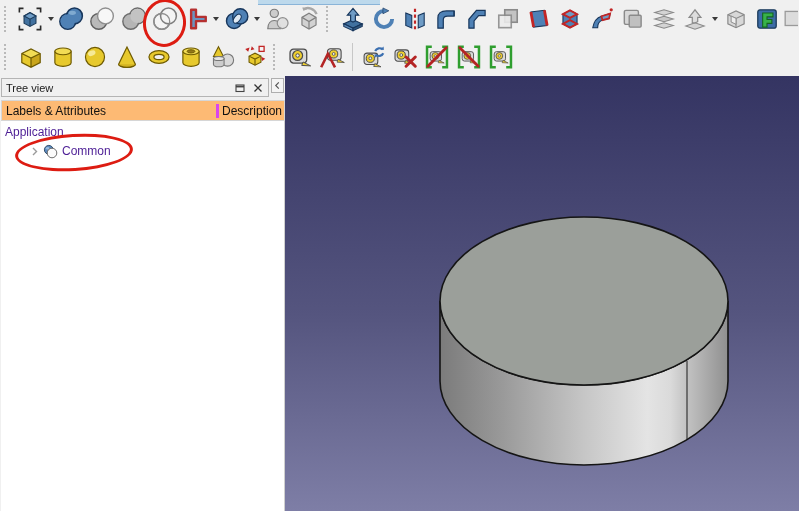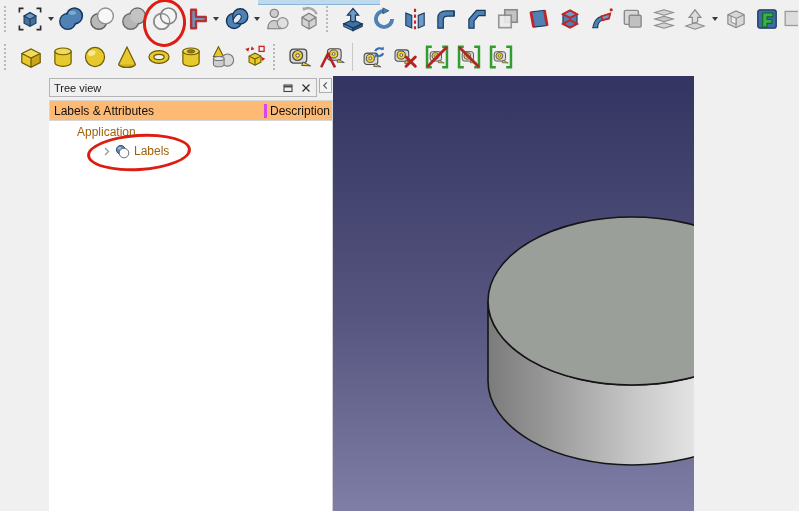--- a/index.html
+++ b/index.html
@@ -24,21 +24,21 @@
   .dd{width:0;height:0;border-left:3.5px solid transparent;border-right:3.5px solid transparent;border-top:4px solid #3a3a3a;}
   .annotated{overflow:visible;z-index:6;}
   .annotated::after{
     content:'';position:absolute;left:-7px;right:-7px;top:-5px;bottom:-13px;
     border:3.5px solid var(--ann);border-radius:50%;transform:rotate(7deg);
     pointer-events:none;z-index:7;
   }
   .top-strip{position:absolute;left:258px;top:0;width:122px;height:4px;
     background:#bdd9ec;border-bottom:1px solid #8ab4d8;}
   
-  .content{display:flex;width:646px;height:435px;margin-left:48px;}
+  .content{display:flex;width:799px;height:435px;}
   .side-panel{width:285px;height:435px;background:#f0f0f0;position:relative;box-sizing:border-box;}
   .panel-titlebar{
     height:17px;margin:2px 16px 0 1px;border:1px solid #b4b4b4;background:#f0f0f0;
     display:flex;align-items:center;justify-content:space-between;padding:0 4px;
     font-size:11px;color:#1a1a1a;
   }
   .titlebar-btns{display:flex;gap:6px;}
   .tbtn{width:12px;height:12px;display:flex;}
   .tbtn svg{width:12px;height:12px;}
   .collapse-btn{
@@ -47,21 +47,21 @@
   }
   .collapse-btn svg{width:7px;height:9px;}
   .tree-columns{
     display:flex;align-items:center;height:19px;margin:3px 0 0 1px;background:#fdba74;
     border:1px solid #d6d6d6;font-size:12px;color:#111;
   }
   .col-labels{flex:1;padding-left:4px;}
   .col-desc{width:62px;border-left:3px solid #d946ef;padding-left:3px;}
   .tree-body{
     background:#ffffff;margin-left:1px;height:389px;border-right:1px solid #cfcfcf;
-    font-size:12px;color:#a16207;padding-top:2px;position:relative;padding-left:24px;
+    font-size:12px;color:#4c1d95;padding-top:2px;position:relative;
   }
   .tree-row{display:flex;align-items:center;height:18px;}
   .tree-row .chev{width:13px;height:13px;display:flex;margin-right:2px;}
   .chev svg{width:13px;height:13px;}
   .t-ic{width:15px;height:15px;display:flex;margin-right:4px;}
   .t-ic svg{width:15px;height:15px;}
   .row-app{padding-left:4px;}
   .row-doc{padding-left:7px;}
   .row-common{padding-left:27px;margin-top:1px;}
   .bold{font-weight:bold;}
@@ -513,21 +513,21 @@
                 <path d="M5 3l3.5 3.5L5 10" fill="none" stroke="#9b9b9b" stroke-width="1.4"></path>
               </svg>
           </span>
           <span class="t-ic">
             <svg viewBox="0 0 15 15">
               <circle cx="5.8" cy="5.8" r="4.4" fill="#5b8ac0" stroke="#23405e" stroke-width="0.9"></circle>
               <ellipse cx="4.6" cy="4.3" rx="1.8" ry="1.2" fill="#9dbede"></ellipse>
               <circle cx="9" cy="9" r="4.8" fill="#fbfbfb" stroke="#5e5e5e" stroke-width="0.9"></circle>
             </svg>
           </span>
-          <span>Labels</span>
+          <span>Common</span>
         </span>
       </div>
     </div>
   </div>
 
   <div class="viewport" style="background: linear-gradient(rgb(52, 52, 98) 0%, rgb(85, 85, 127) 55%, rgb(126, 126, 166) 100%);">
     <svg width="514" height="435" viewBox="0 0 514 435">
       <defs>
         <linearGradient id="wallG" gradientUnits="userSpaceOnUse" x1="155" y1="0" x2="443" y2="0">
           <stop offset="0" stop-color="#7b7b7b"></stop>

